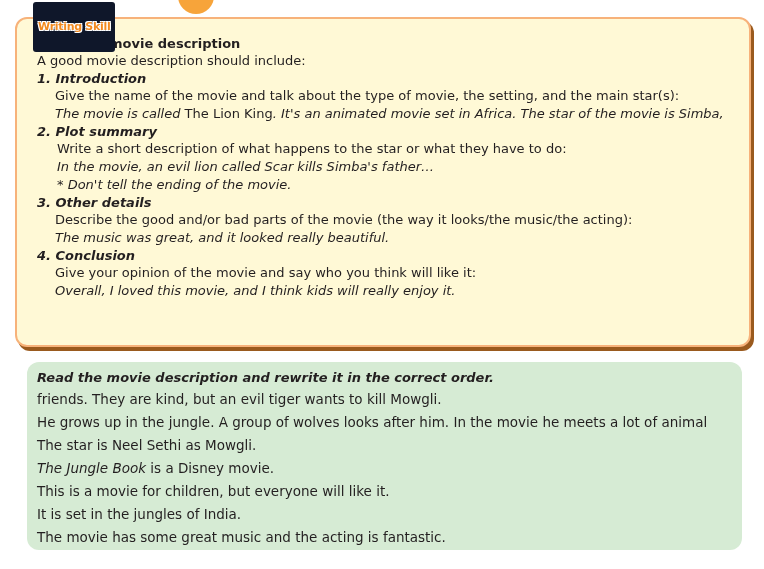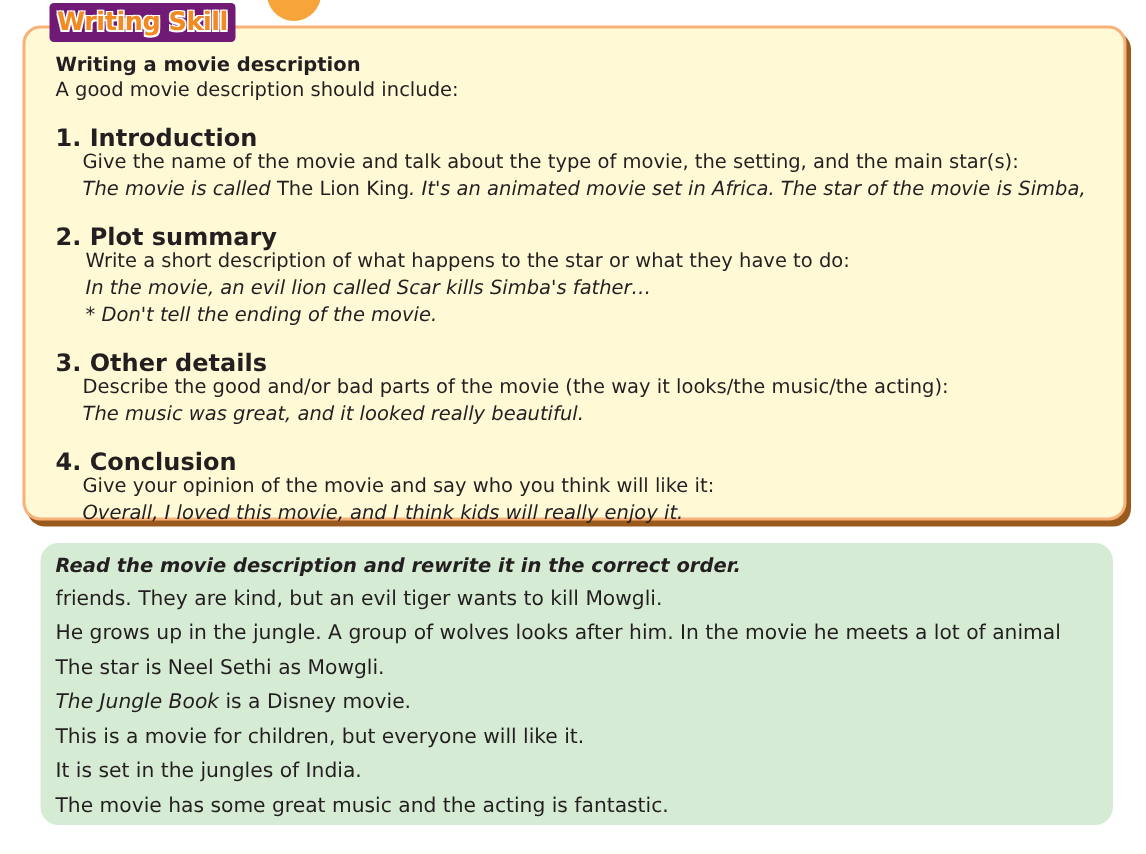--- a/index.html
+++ b/index.html
@@ -10,31 +10,31 @@
     .deco-circle {
       position: absolute; left: 178px; top: -22px; width: 36px; height: 36px;
       border-radius: 50%; background: #f7a43a;
     }
     .skill-box {
       position: absolute; left: 15px; top: 17px; width: 732px; height: 326px;
       background: #fff9d6; border: 2px solid #f7b27a; border-radius: 12px;
       box-shadow: 3px 4px 0 #9a5a1e;
     }
     .skill-badge {
-      position: absolute; left: 33px; top: 2px; padding: 0 5px; height: 26px;
-      background: #701a75; border-radius: 3px;
-      font-family: "DejaVu Sans", sans-serif; font-weight: bold; font-size: 17px;
+      position: absolute; left: 33px; top: 2px; padding: 12px 5px; height: 26px;
+      background: #0f172a; border-radius: 3px;
+      font-family: "DejaVu Sans", sans-serif; font-weight: bold; font-size: 11px;
       color: #f28a20; line-height: 26px; letter-spacing: -0.3px;
       text-shadow: 1px 1px 0 #fff, -1px -1px 0 #fff, 1px -1px 0 #fff, -1px 1px 0 #fff;
       z-index: 2;
     }
     .content { position: absolute; left: 37px; top: 35px; width: 700px; }
     .title { font-weight: bold; font-size: 13px; line-height: 17px; }
     .intro { font-size: 13px; line-height: 18px; }
-    .section-head { font-weight: bold; font-size: 16px; line-height: 17px; margin-top: 13px; }
+    .section-head { font-weight: bold; font-size: 13px; line-height: 17px; margin-top: 0; font-style: italic; }
     .indent { padding-left: 18px; font-size: 13px; line-height: 18px; }
     .indent.deep { padding-left: 20px; }
     .ex { font-style: italic; }
     .ex .upright { font-style: normal; }
     .task-box {
       position: absolute; left: 27px; top: 362px; width: 715px; height: 188px;
       background: #d6ebd4; border-radius: 12px;
     }
     .task-content { position: absolute; left: 37px; top: 368px; width: 700px; }
     .task-title { font-weight: bold; font-size: 13px; line-height: 20px; font-style: italic; }

